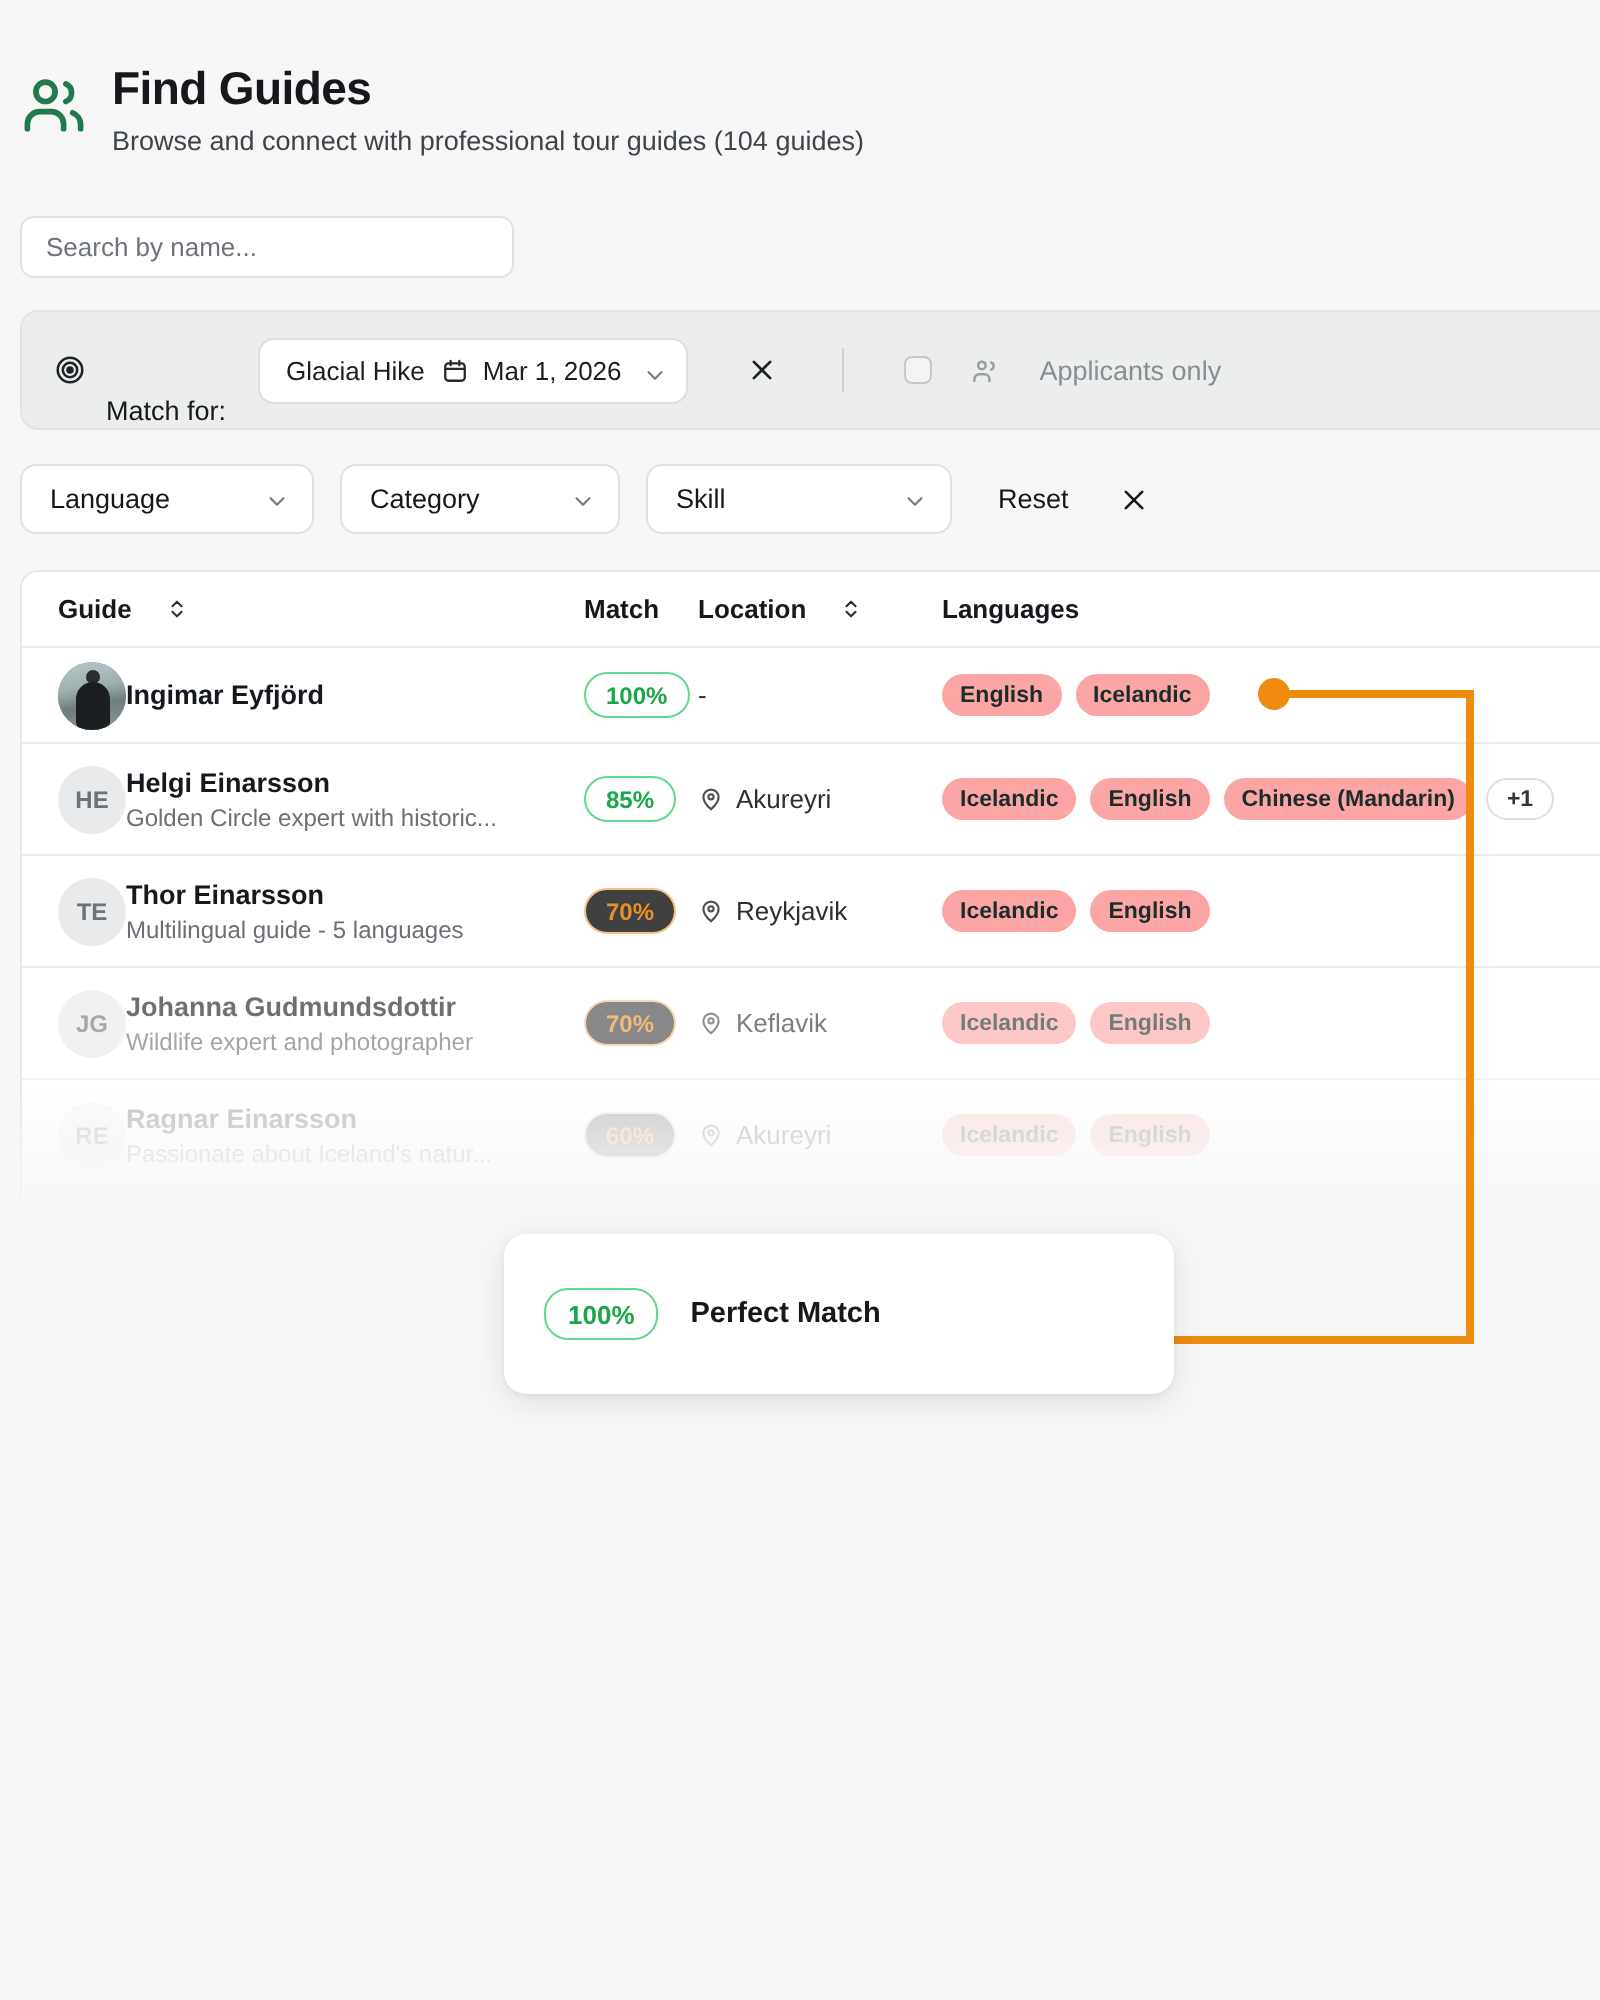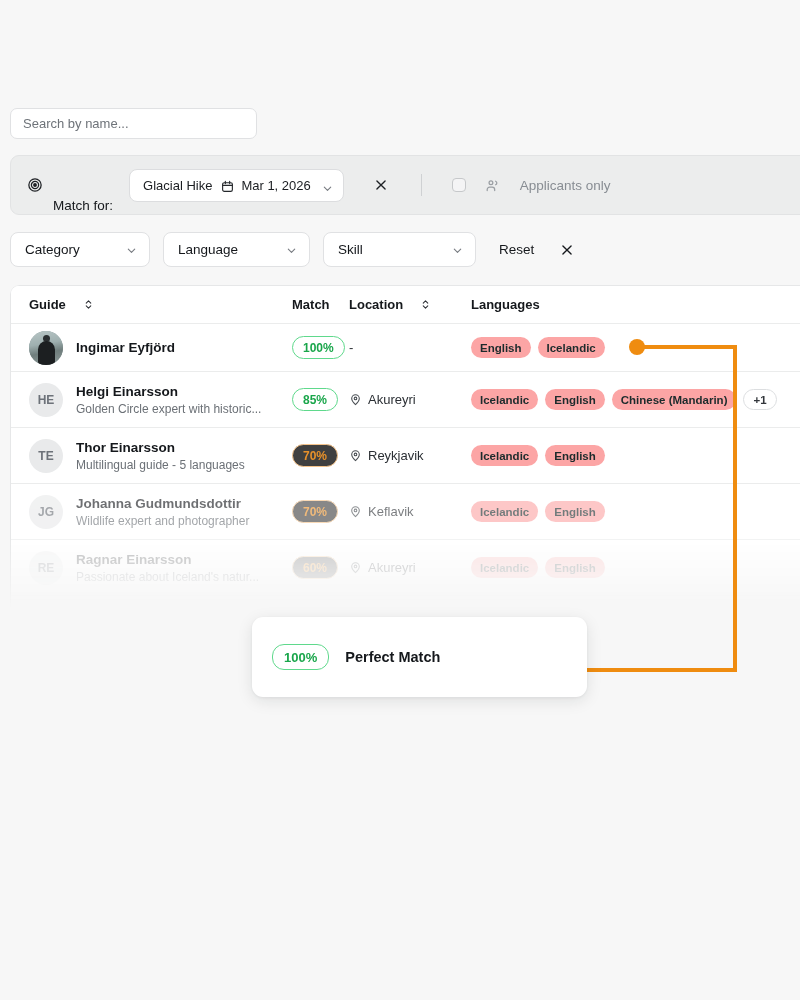--- a/index.html
+++ b/index.html
@@ -76,21 +76,21 @@
     -webkit-mask-image: linear-gradient(to bottom, #000 0px, #000 252px, rgba(0,0,0,0.25) 305px, rgba(0,0,0,0) 322px);
     mask-image: linear-gradient(to bottom, #000 0px, #000 252px, rgba(0,0,0,0.25) 305px, rgba(0,0,0,0) 322px);
   }
   .thead { display: flex; align-items: center; height: 38px; padding: 0 0 0 18px; background: #fff; border-bottom: 1px solid #ebecec; }
   .th { font-size: 13px; font-weight: bold; color: #15181c; display: flex; align-items: center; gap: 17px; }
   .sort-icon { width: 11px; height: 13px; color: #2b2e33; }
   .col-guide { width: 263px; } .col-match { width: 57px; } .col-loc { width: 122px; } .col-lang { flex: 1; }
 
   .row { display: flex; align-items: center; height: 56px; padding: 0 0 0 18px; border-bottom: 1px solid #ebecec; background: #fff; }
   .row.r1 { height: 48px; }
-  .gcell { width: 263px; display: flex; align-items: center; gap: 13px; }
+  .gcell { width: 263px; display: flex; align-items: center; }
   .avatar { width: 34px; height: 34px; border-radius: 50%; flex: none; display: flex; align-items: center; justify-content: center;
             font-size: 12px; font-weight: bold; color: #6d7279; background: #e9eaeb; overflow: hidden; }
   .avatar.photo { background: #8a9a9b; position: relative; }
   .avatar.photo .sky { position: absolute; inset: 0; background: linear-gradient(170deg,#b9c6c6 0%, #9fb0b0 38%, #6f7d7c 62%, #8e9a99 100%); }
   .avatar.photo .fig { position: absolute; left: 9px; top: 10px; width: 17px; height: 24px; background: #1c1f21; border-radius: 9px 9px 4px 4px; }
   .avatar.photo .head { position: absolute; left: 14px; top: 4px; width: 7px; height: 7px; background: #2a2e30; border-radius: 50%; }
   .gname { font-size: 13.5px; font-weight: bold; color: #15181c; line-height: 17px; }
   .gsub { font-size: 12px; color: #6b7076; line-height: 16px; margin-top: 1px; }
   .mcell { width: 57px; }
   .badge { display: inline-flex; align-items: center; justify-content: center; height: 23px; padding: 0 10px; border-radius: 12px; font-size: 12px; font-weight: bold; border: 1px solid; }
@@ -115,20 +115,34 @@
   }
   .callout .badge { height: 26px; padding: 0 11px; font-size: 13px; }
   .co-title { font-size: 14.5px; font-weight: bold; color: #15181c; line-height: 19px; }
   .co-sub { font-size: 14px; color: #30353a; line-height: 20px; margin-top: 3px; }
 </style>
 </head>
 <body>
 
 <div class="page">
 
+  <div class="header">
+    <span class="header-icon">
+      <svg viewBox="0 0 24 24" fill="none" stroke="currentColor" stroke-width="2" stroke-linecap="round" stroke-linejoin="round">
+        <circle cx="9" cy="7" r="3.4"></circle>
+        <path d="M2.6 20v-1.6A4.4 4.4 0 0 1 7 14h4a4.4 4.4 0 0 1 4.4 4.4V20"></path>
+        <path d="M16.2 4.2a3.4 3.4 0 0 1 0 6.2"></path>
+        <path d="M18.6 14.4A4.4 4.4 0 0 1 21.4 18.4V20"></path>
+      </svg>
+    </span>
+    <div>
+      <div class="title">Find Guides</div>
+      <div class="subtitle">Browse and connect with professional tour guides (104 guides)</div>
+    </div>
+  </div>
 
   <div class="search-box">
     <input type="text" placeholder="Search by name..." style="">
   </div>
 
   <div class="match-bar">
     <span class="target-icon">
       <svg viewBox="0 0 24 24" fill="none" stroke="currentColor" stroke-width="1.9">
         <circle cx="12" cy="12" r="9.2"></circle>
           <circle cx="12" cy="12" r="5.4"></circle>
@@ -165,30 +179,30 @@
       <svg viewBox="0 0 24 24" fill="none" stroke="currentColor" stroke-width="2" stroke-linecap="round" stroke-linejoin="round">
         <circle cx="9.5" cy="7.5" r="3"></circle>
           <path d="M3.5 20v-1.4A4 4 0 0 1 7.5 14.6h4a4 4 0 0 1 4 4V20"></path>
           <path d="M17 5.2a3 3 0 0 1 0 5.6"></path>
       </svg>
     </span>
     <span class="applicants">Applicants only</span>
   </div>
 
   <div class="filters">
-    <div class="sel w2">
-      <span>Category</span>
+    <div class="sel w1">
+      <span>Language</span>
       <span class="chev">
         <svg viewBox="0 0 24 24" fill="none" stroke="currentColor" stroke-width="2.4" stroke-linecap="round" stroke-linejoin="round">
             <path d="M5 9l7 7 7-7"></path>
           </svg>
       </span>
     </div>
-    <div class="sel w1">
-      <span>Language</span>
+    <div class="sel w2">
+      <span>Category</span>
       <span class="chev">
         <svg viewBox="0 0 24 24" fill="none" stroke="currentColor" stroke-width="2.4" stroke-linecap="round" stroke-linejoin="round">
             <path d="M5 9l7 7 7-7"></path>
           </svg>
       </span>
     </div>
     <div class="sel w3">
       <span>Skill</span>
       <span class="chev">
         <svg viewBox="0 0 24 24" fill="none" stroke="currentColor" stroke-width="2.4" stroke-linecap="round" stroke-linejoin="round">

